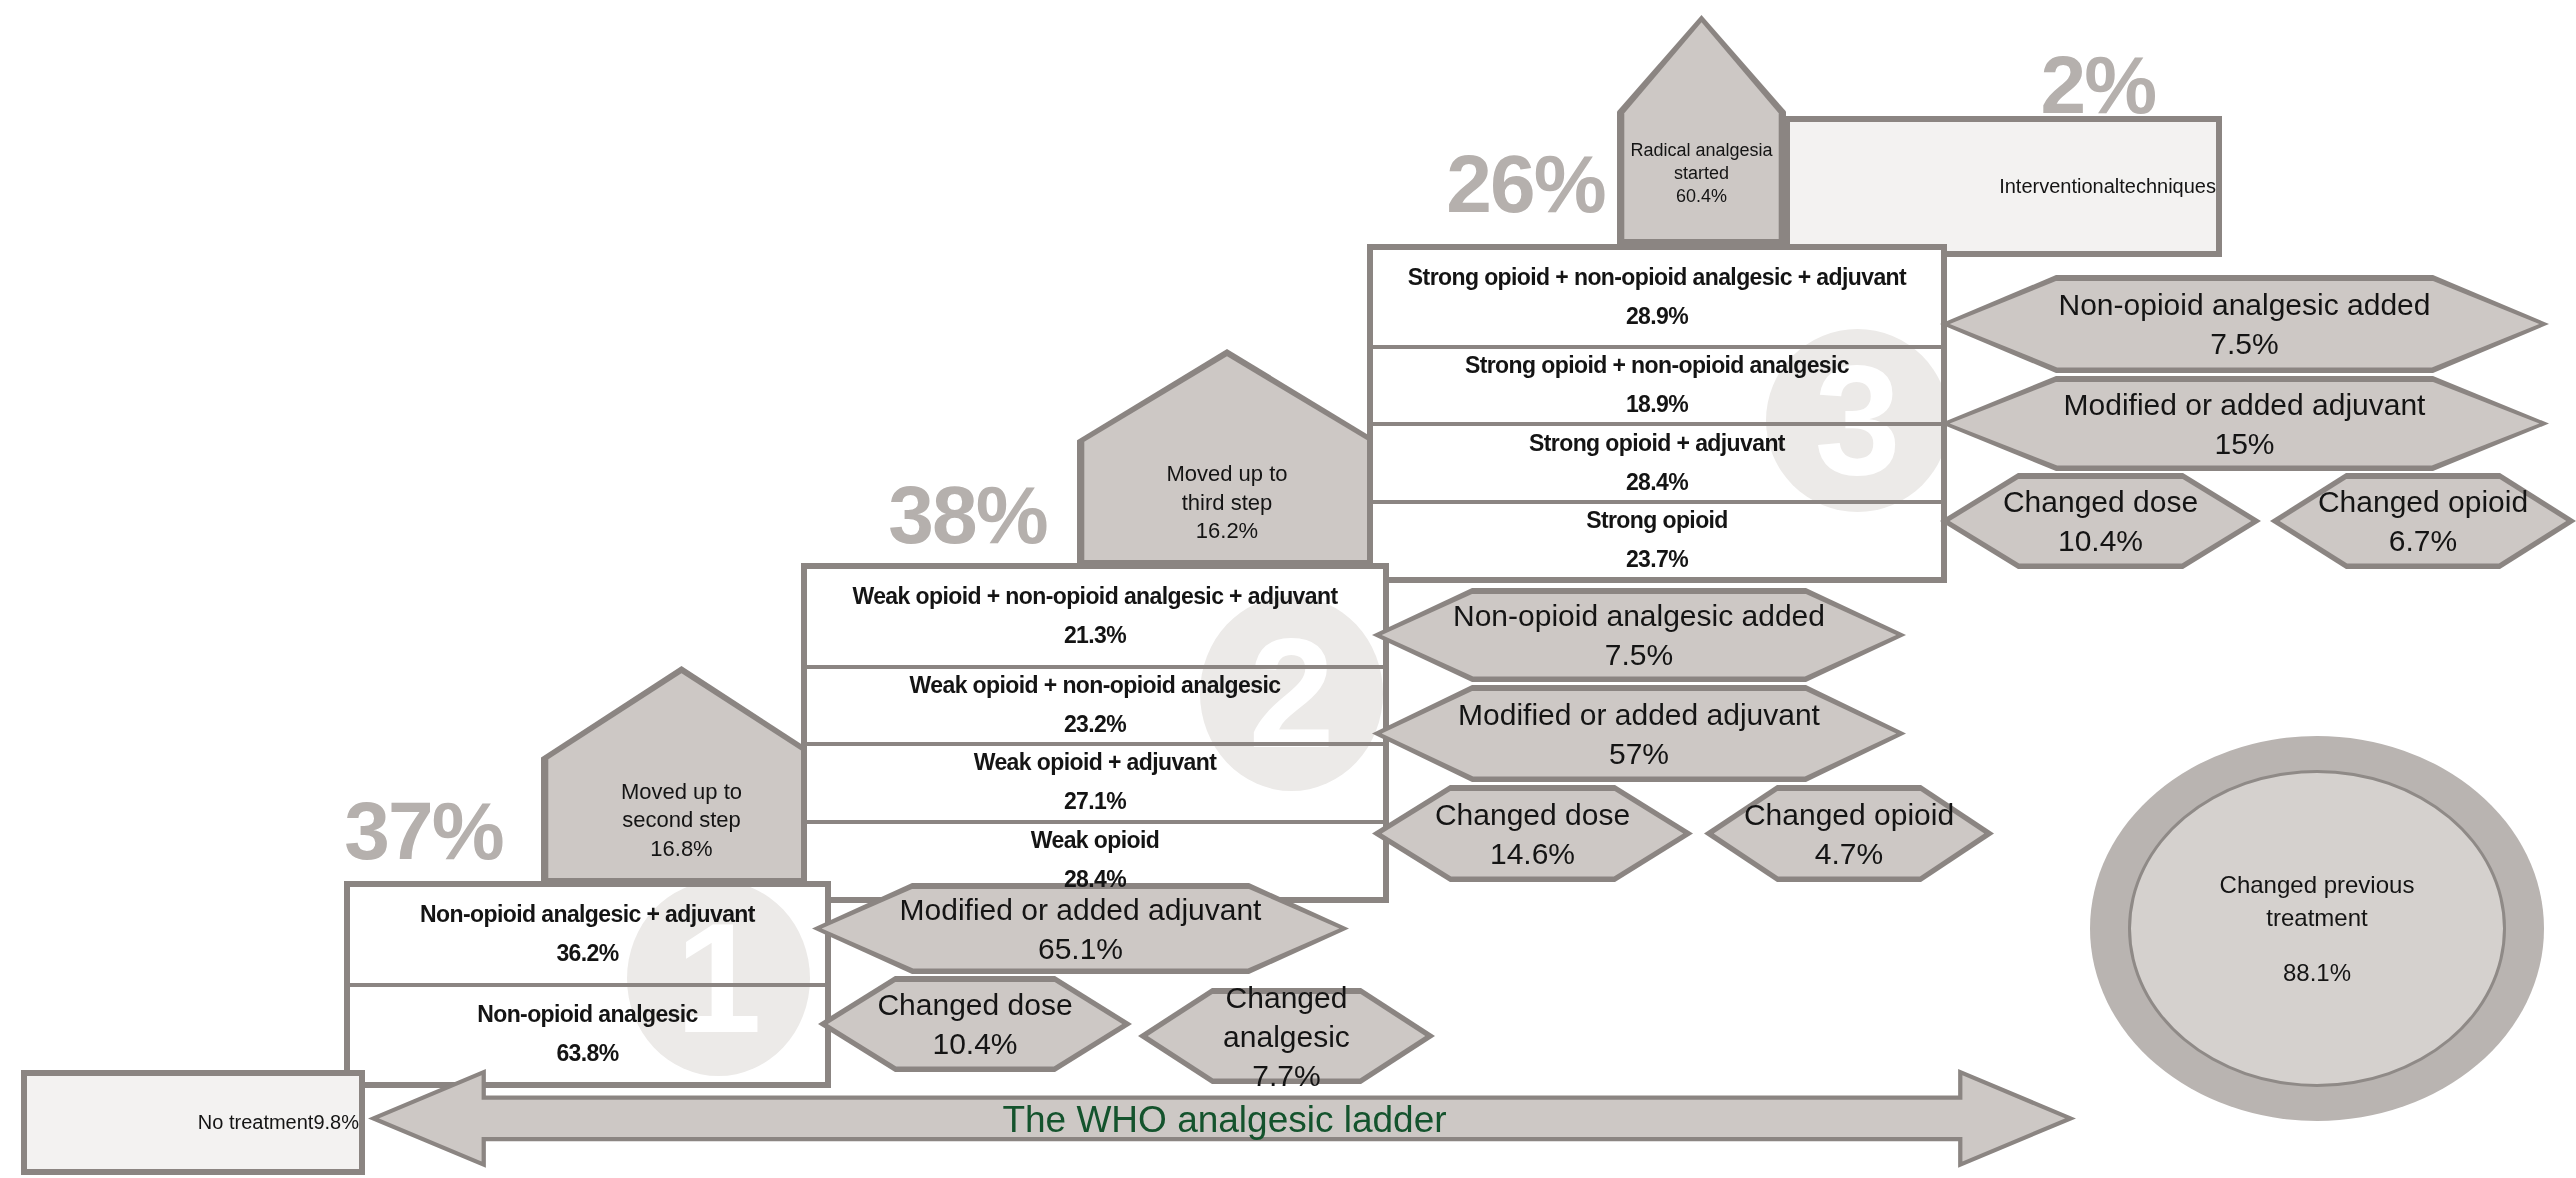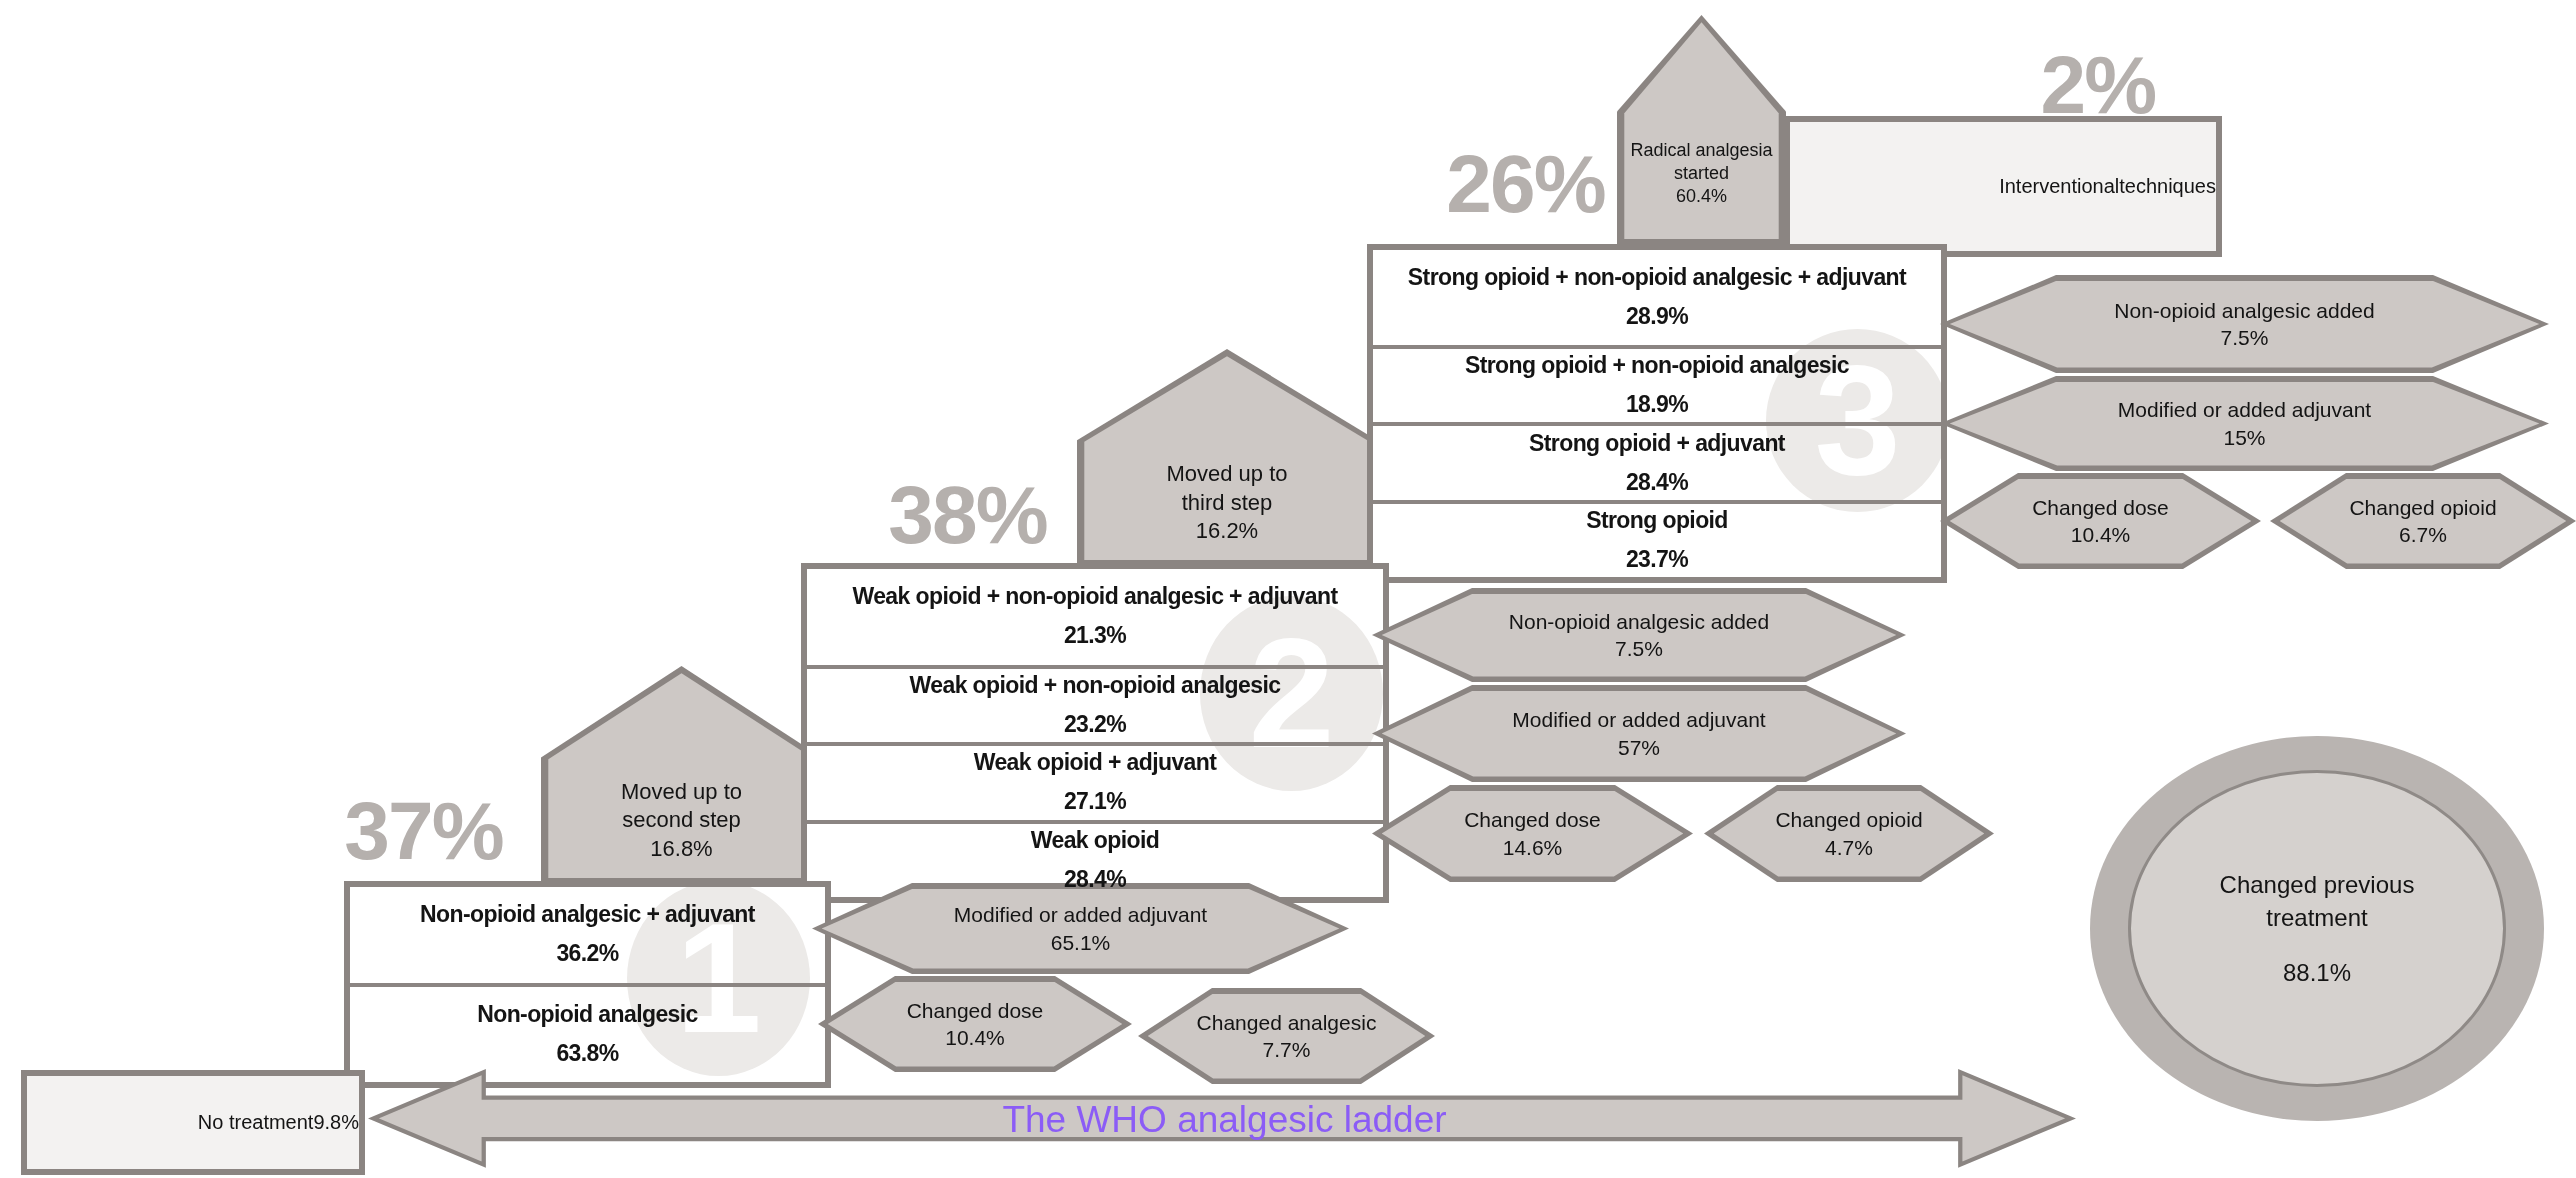--- a/index.html
+++ b/index.html
@@ -2,21 +2,21 @@
 <html style="--shape-fill: #cdc8c5; --shape-border: #8b8582; --light-fill: #f3f2f1; --big-percent: #b5b0ad; --watermark: #eceae8; --ring-outer: #b9b4b1; --ring-inner: #d5d1ce; --text: #141414;font-size:9.7px"><head>
 <meta charset="utf-8">
 <style>
   html,body{margin:0;padding:0;background:#fff;font-family:"Liberation Sans",sans-serif;color:var(--text,#141414);}
   .canvas{position:relative;width:2576px;height:1178px;background:#fff;overflow:hidden;}
 
   
   .shape{position:absolute;}
   .shape-bg{position:absolute;inset:0;background:var(--shape-border,#8b8582);}
   .shape-fg{position:absolute;background:var(--shape-fill,#cdc8c5);}
-  .shape-text{position:absolute;inset:0;display:flex;flex-direction:column;align-items:center;justify-content:center;text-align:center;font-size:21px;line-height:1.3;z-index:2;}
+  .shape-text{position:absolute;inset:0;display:flex;flex-direction:column;align-items:center;justify-content:center;text-align:center;font-size:30px;line-height:1.3;z-index:2;}
 
   
   .hex .shape-bg{clip-path:polygon(0 50%, var(--pt) 0, calc(100% - var(--pt)) 0, 100% 50%, calc(100% - var(--pt)) 100%, var(--pt) 100%);}
   .hex .shape-fg{top:5.5px;bottom:5.5px;left:9.7px;right:9.7px;
     clip-path:polygon(0 50%, calc(var(--pt) - 8.5px) 0, calc(100% - var(--pt) + 8.5px) 0, 100% 50%, calc(100% - var(--pt) + 8.5px) 100%, calc(var(--pt) - 8.5px) 100%);}
   .hex .shape-text{left:7%;right:7%;}
 
   
   .house .shape-bg{clip-path:polygon(50% 0, 100% var(--eave,42%), 100% 100%, 0 100%, 0 var(--eave,42%));}
   .house .shape-fg{top:7.3px;bottom:6px;left:7.3px;right:7.3px;
@@ -40,21 +40,21 @@
     display:flex;flex-direction:row;align-items:center;justify-content:flex-end;text-align:center;font-size:20px;line-height:1.35;}
 
   .big-pct{position:absolute;font-weight:bold;font-size:82px;letter-spacing:-1.8px;color:var(--big-percent,#b5b0ad);text-align:center;}
 
   .ring-outer{position:absolute;left:2090px;top:736px;width:454px;height:385px;border-radius:50%;background:var(--ring-outer,#b9b4b1);}
   .ring-inner{position:absolute;left:38px;top:34px;right:38px;bottom:34px;border-radius:50%;background:var(--ring-inner,#d5d1ce);
     border:3.7px solid #8f8a87;display:flex;flex-direction:column;align-items:center;justify-content:center;text-align:center;font-size:24px;line-height:1.4;}
   .ring-inner .val{margin-top:21px;}
 
   .arrow-svg{position:absolute;left:365px;top:1067px;}
-  .arrow-label{position:absolute;left:375px;top:1099px;width:1699px;text-align:center;font-size:37px;color:#8b5cf6;z-index:2;}
+  .arrow-label{position:absolute;left:375px;top:1099px;width:1699px;text-align:center;font-size:37px;color:#14532d;z-index:2;}
 </style>
 </head>
 <body>
 
 <div class="canvas">
 
   <div class="big-pct" style="left:323px;top:784px;width:201px;">37%</div>
   <div class="big-pct" style="left:846px;top:468px;width:201px;text-align:right;">38%</div>
   <div class="big-pct" style="left:1425px;top:137px;width:201px;">26%</div>
   <div class="big-pct" style="left:2019px;top:38px;width:158px;">2%</div>

